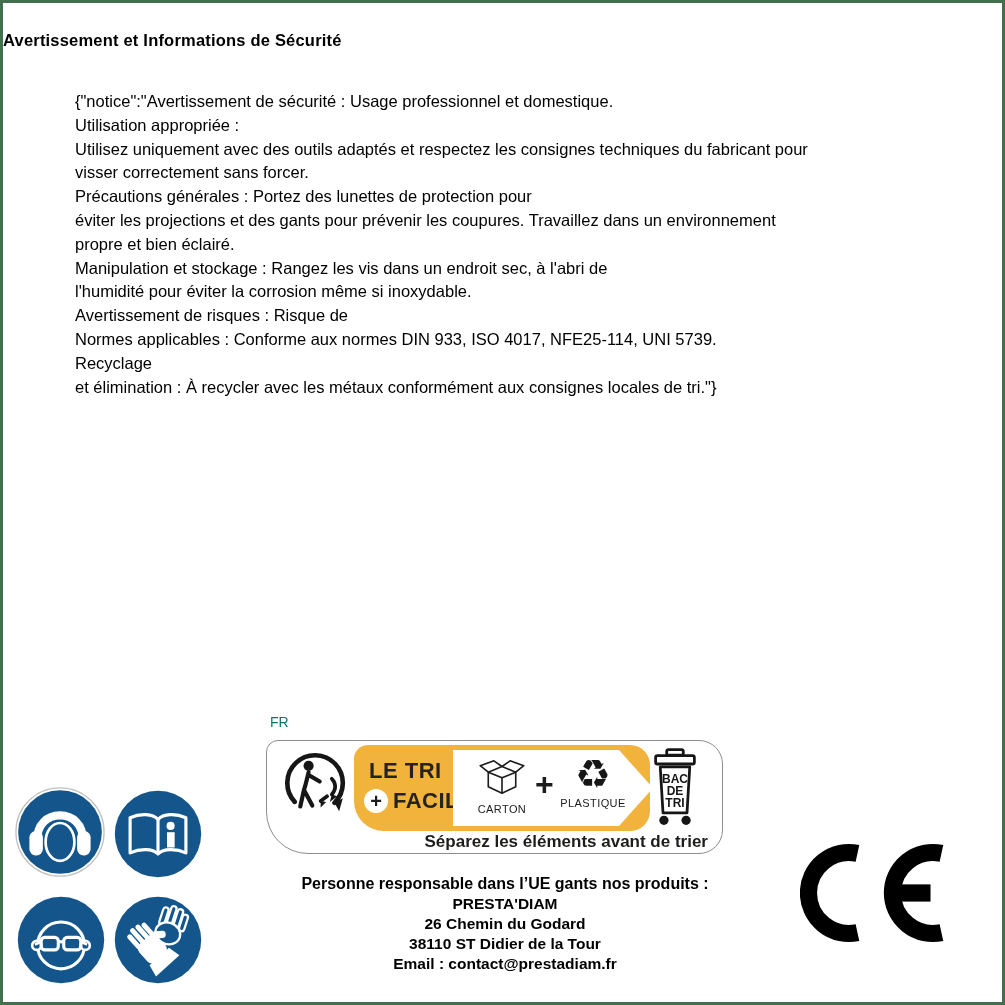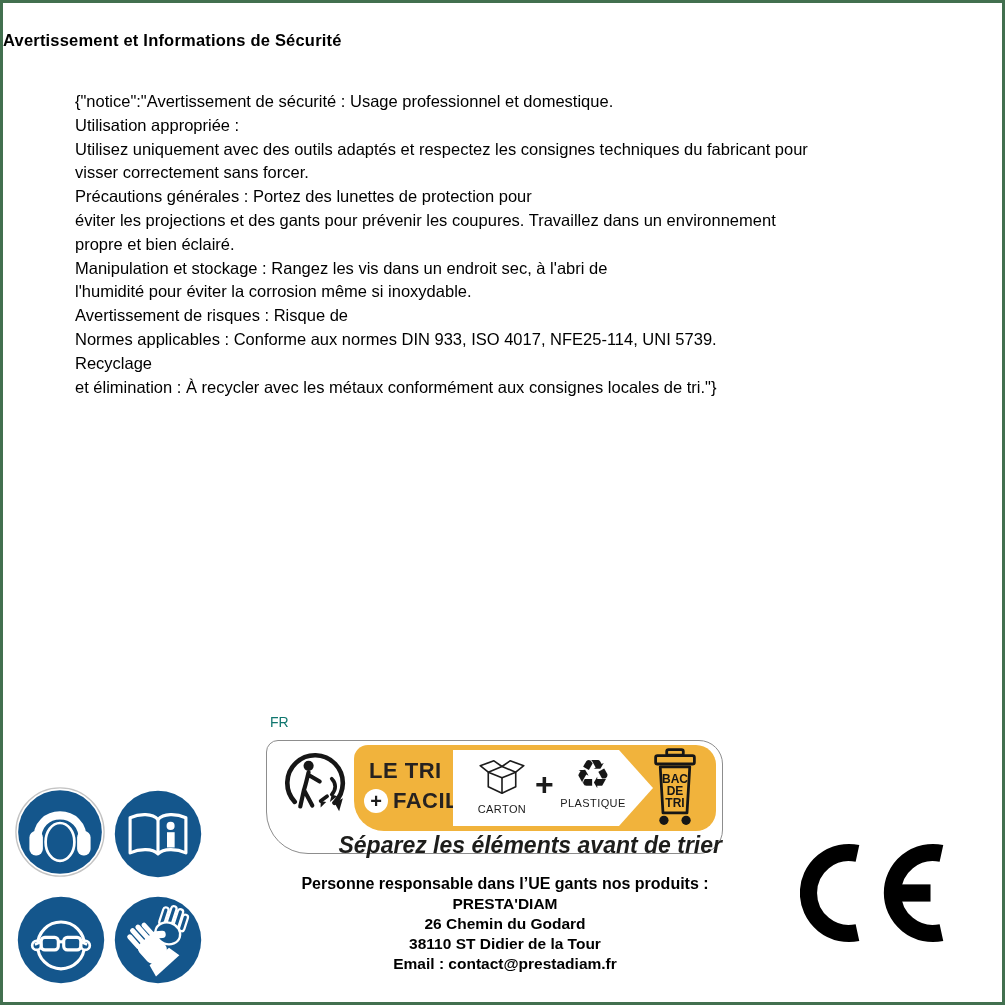--- a/index.html
+++ b/index.html
@@ -15,38 +15,38 @@
   .body-text div{white-space:pre-wrap;}
 
   
   .picto{position:absolute;width:90px;height:90px;}
 
   
   .fr-tag{position:absolute;left:267px;top:711px;font-size:14px;font-weight:normal;color:#0f766e;}
   .infotri{position:absolute;left:263px;top:737px;width:457px;height:114px;
     background:#fff;border:1.5px solid #8d8d8d;border-radius:12px 24px 24px 42px;box-sizing:border-box;}
   .triman{position:absolute;left:12px;top:5px;}
-  .capsule{position:absolute;left:87px;top:4px;width:362px;height:86px;
+  .capsule{position:absolute;left:87px;top:4px;width:296px;height:86px;
     background:#F1B33C;border-radius:14px 20px 20px 30px;}
   .letri{position:absolute;left:15px;top:13px;font-size:22px;font-weight:bold;
     color:#262220;letter-spacing:.5px;}
   .facile-row{position:absolute;left:10px;top:43px;display:flex;align-items:center;}
   .plus-circle{width:24px;height:24px;border-radius:50%;background:#fff;color:#1c1c1c;
     display:flex;align-items:center;justify-content:center;font-size:20px;font-weight:bold;line-height:1;}
   .facile{margin-left:5px;font-size:22px;font-weight:bold;color:#262220;letter-spacing:.5px;}
   .items-panel{position:absolute;left:99px;top:5px;width:200px;height:76px;background:#fff;
     clip-path:polygon(0% 0%,83% 0%,100% 50%,83% 100%,0% 100%);}
   .item{position:absolute;text-align:center;}
   .item-carton{left:14px;top:6px;width:70px;}
   .item-plastique{left:104px;top:2px;width:72px;}
   .item-label{font-size:11px;font-weight:normal;letter-spacing:.4px;color:#1c1c1c;margin-top:1px;}
   .items-plus{position:absolute;left:82px;top:16px;font-size:32px;font-weight:bold;color:#1c1c1c;}
   .recycle-glyph{font-family:"DejaVu Sans",sans-serif;font-size:40px;line-height:44px;color:#161616;}
   .bin{position:absolute;left:297px;top:3px;}
-  .separez{position:absolute;right:0;top:91px;font-size:23px;font-style:italic;
+  .separez{position:absolute;right:14px;top:91px;font-size:17px;
     font-weight:bold;color:#1d1d1b;}
 
   
   .responsable{position:absolute;left:152px;top:871px;width:700px;text-align:center;
     font-weight:bold;color:#000;}
   .responsable .l1{font-size:16px;line-height:20px;}
   .responsable .ln{font-size:15.5px;line-height:20px;}
 
   .ce{position:absolute;left:797px;top:840px;}
 </style>

